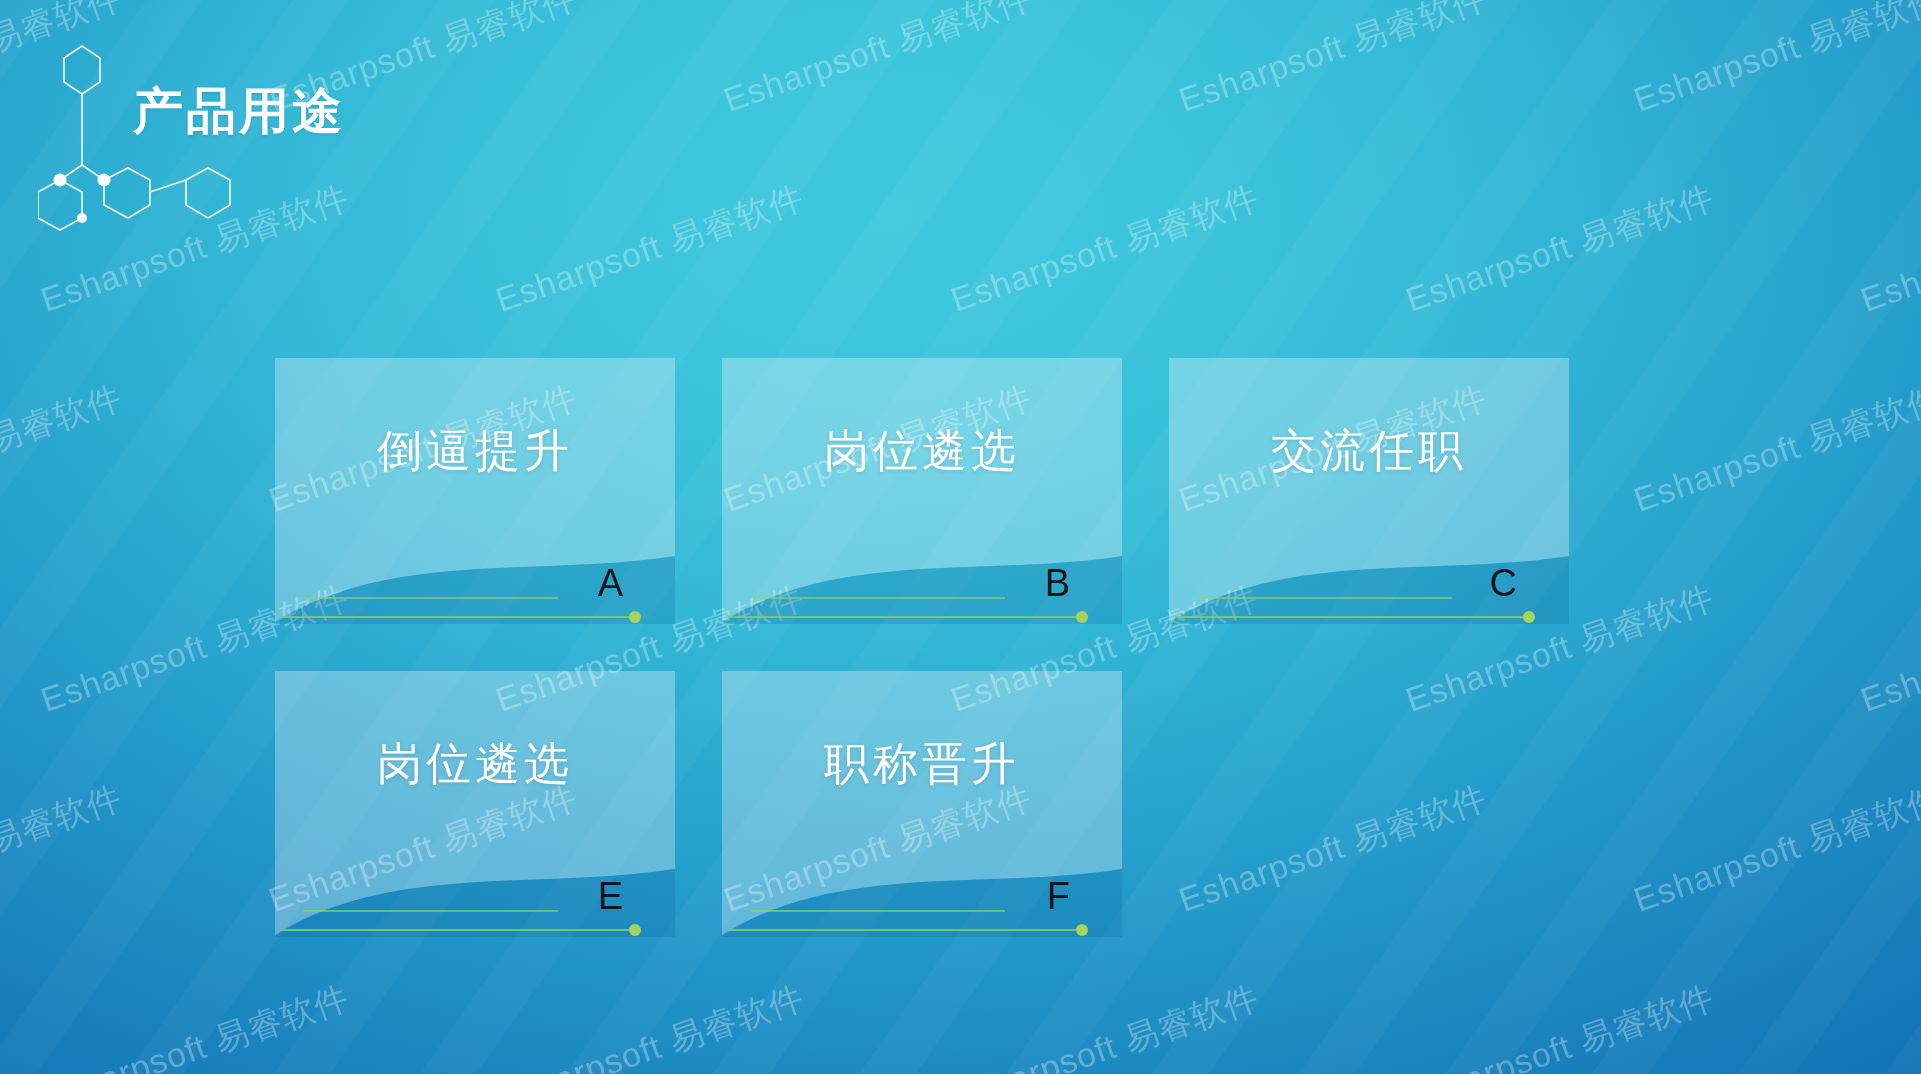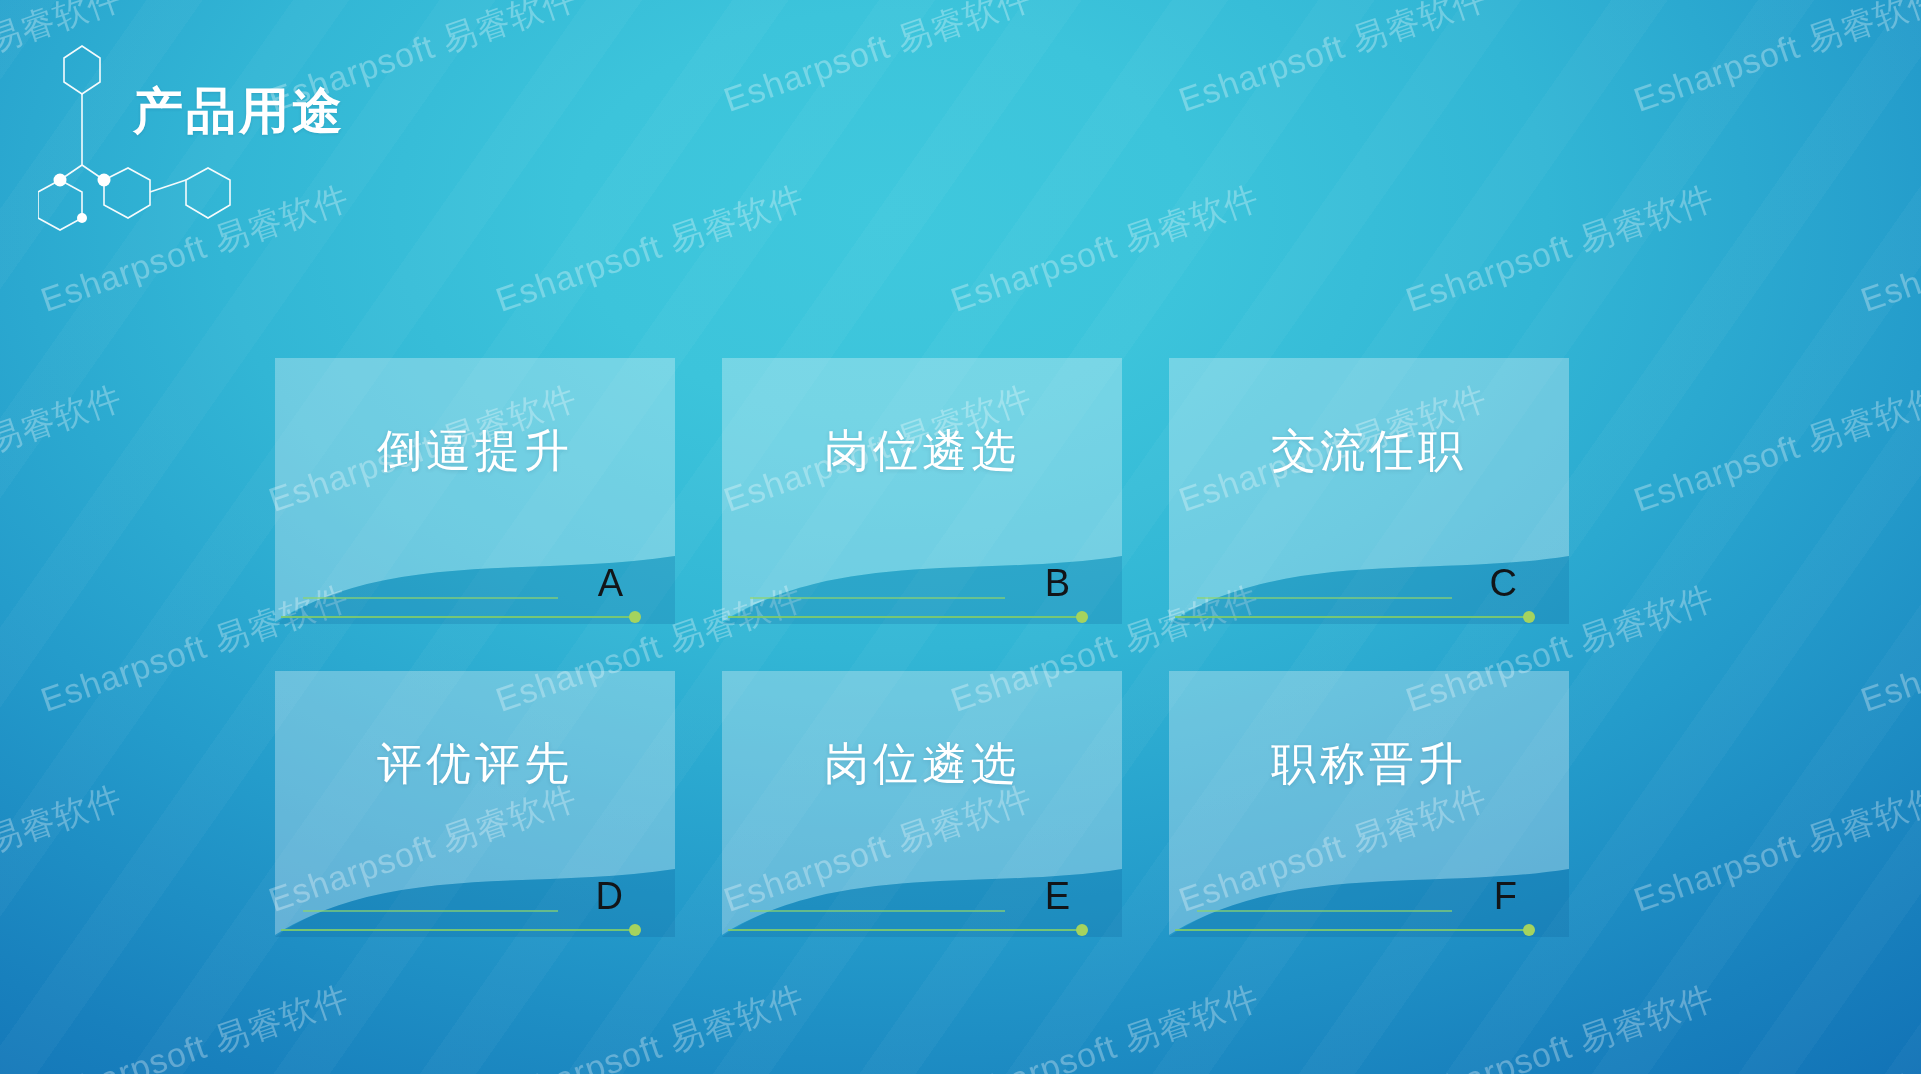--- a/index.html
+++ b/index.html
@@ -184,31 +184,20 @@
         <path d="M0,0 H400 V198 C300,214 190,202 92,226 C52,236 22,250 0,264 Z" fill="rgba(255,255,255,0.295)"></path>
         <path d="M0,266 C22,250 52,236 92,226 C190,202 300,214 400,198 V266 Z" fill="rgba(9,92,152,0.20)"></path>
         <path d="M28,240 L283,240" stroke="#8ed36c" stroke-width="1.7" opacity="0.85" fill="none"></path>
         <path d="M6,259 L357,259" stroke="#7ecb6c" stroke-width="2" opacity="0.9" fill="none"></path>
         <circle cx="360" cy="259" r="6" fill="#a5d35e"></circle>
       </svg>
       <div class="card-label">交流任职</div>
       <div class="card-letter">C</div>
     </div>
 
-    <div class="card">
-      <svg class="card-bg" viewBox="0 0 400 266" preserveAspectRatio="none" xmlns="http://www.w3.org/2000/svg">
-        <path d="M0,0 H400 V198 C300,214 190,202 92,226 C52,236 22,250 0,264 Z" fill="rgba(255,255,255,0.295)"></path>
-        <path d="M0,266 C22,250 52,236 92,226 C190,202 300,214 400,198 V266 Z" fill="rgba(9,92,152,0.20)"></path>
-        <path d="M28,240 L283,240" stroke="#8ed36c" stroke-width="1.7" opacity="0.85" fill="none"></path>
-        <path d="M6,259 L357,259" stroke="#7ecb6c" stroke-width="2" opacity="0.9" fill="none"></path>
-        <circle cx="360" cy="259" r="6" fill="#a5d35e"></circle>
-      </svg>
-      <div class="card-label">评优评先</div>
-      <div class="card-letter">D</div>
-    </div>
 
     <div class="card">
       <svg class="card-bg" viewBox="0 0 400 266" preserveAspectRatio="none" xmlns="http://www.w3.org/2000/svg">
         <path d="M0,0 H400 V198 C300,214 190,202 92,226 C52,236 22,250 0,264 Z" fill="rgba(255,255,255,0.295)"></path>
         <path d="M0,266 C22,250 52,236 92,226 C190,202 300,214 400,198 V266 Z" fill="rgba(9,92,152,0.20)"></path>
         <path d="M28,240 L283,240" stroke="#8ed36c" stroke-width="1.7" opacity="0.85" fill="none"></path>
         <path d="M6,259 L357,259" stroke="#7ecb6c" stroke-width="2" opacity="0.9" fill="none"></path>
         <circle cx="360" cy="259" r="6" fill="#a5d35e"></circle>
       </svg>
       <div class="card-label">岗位遴选</div>

